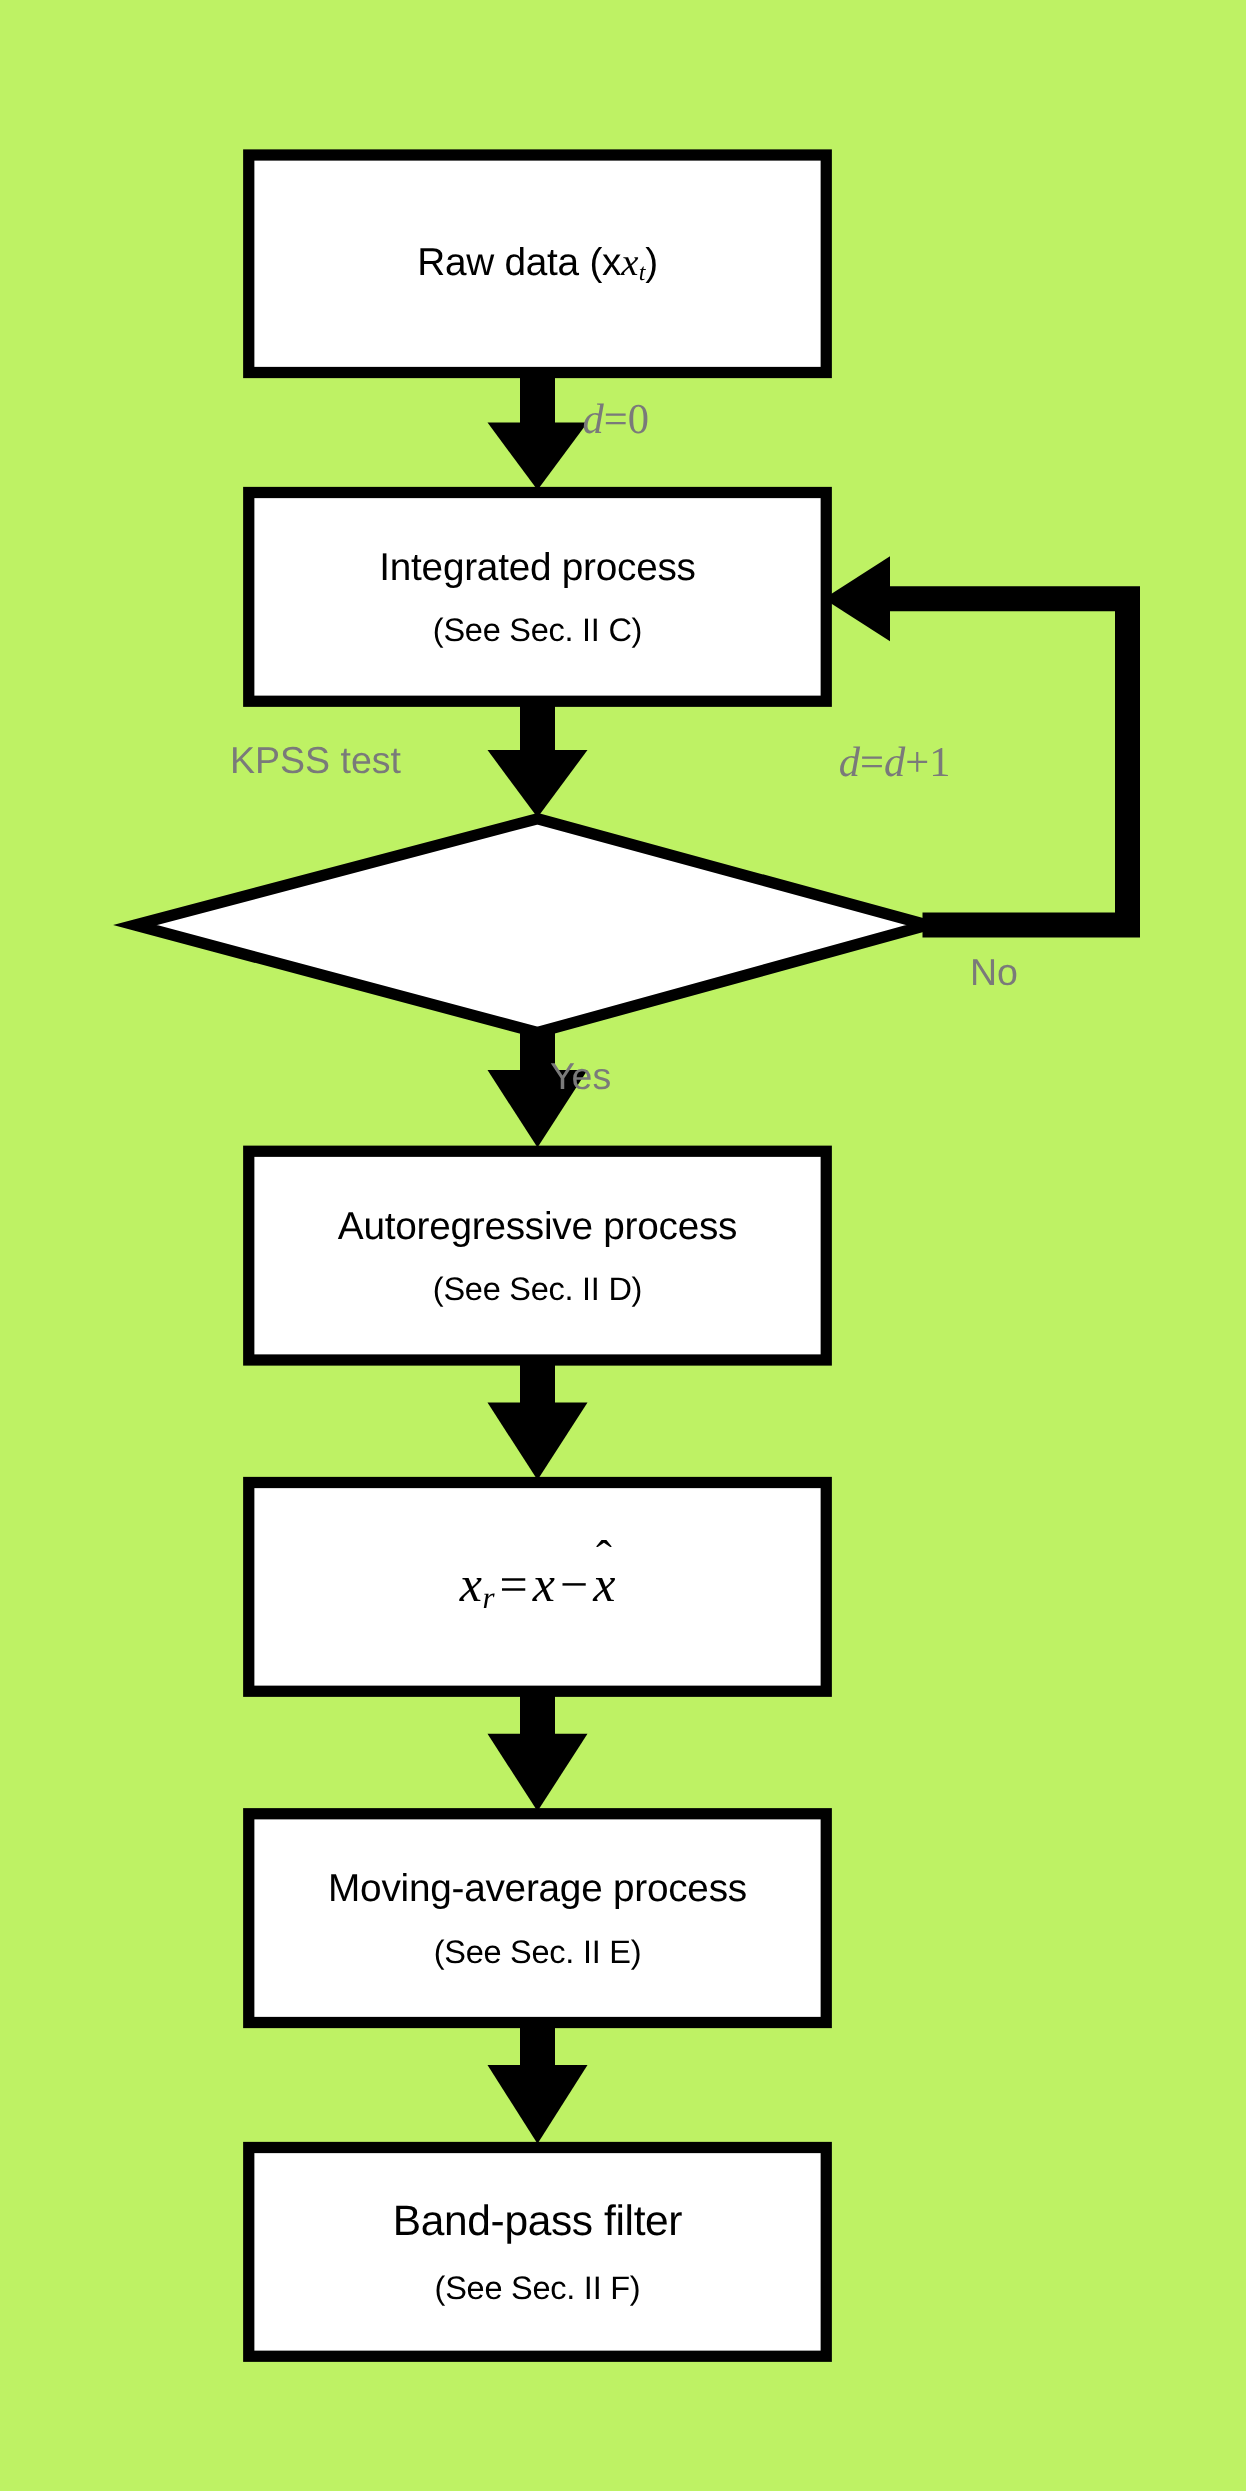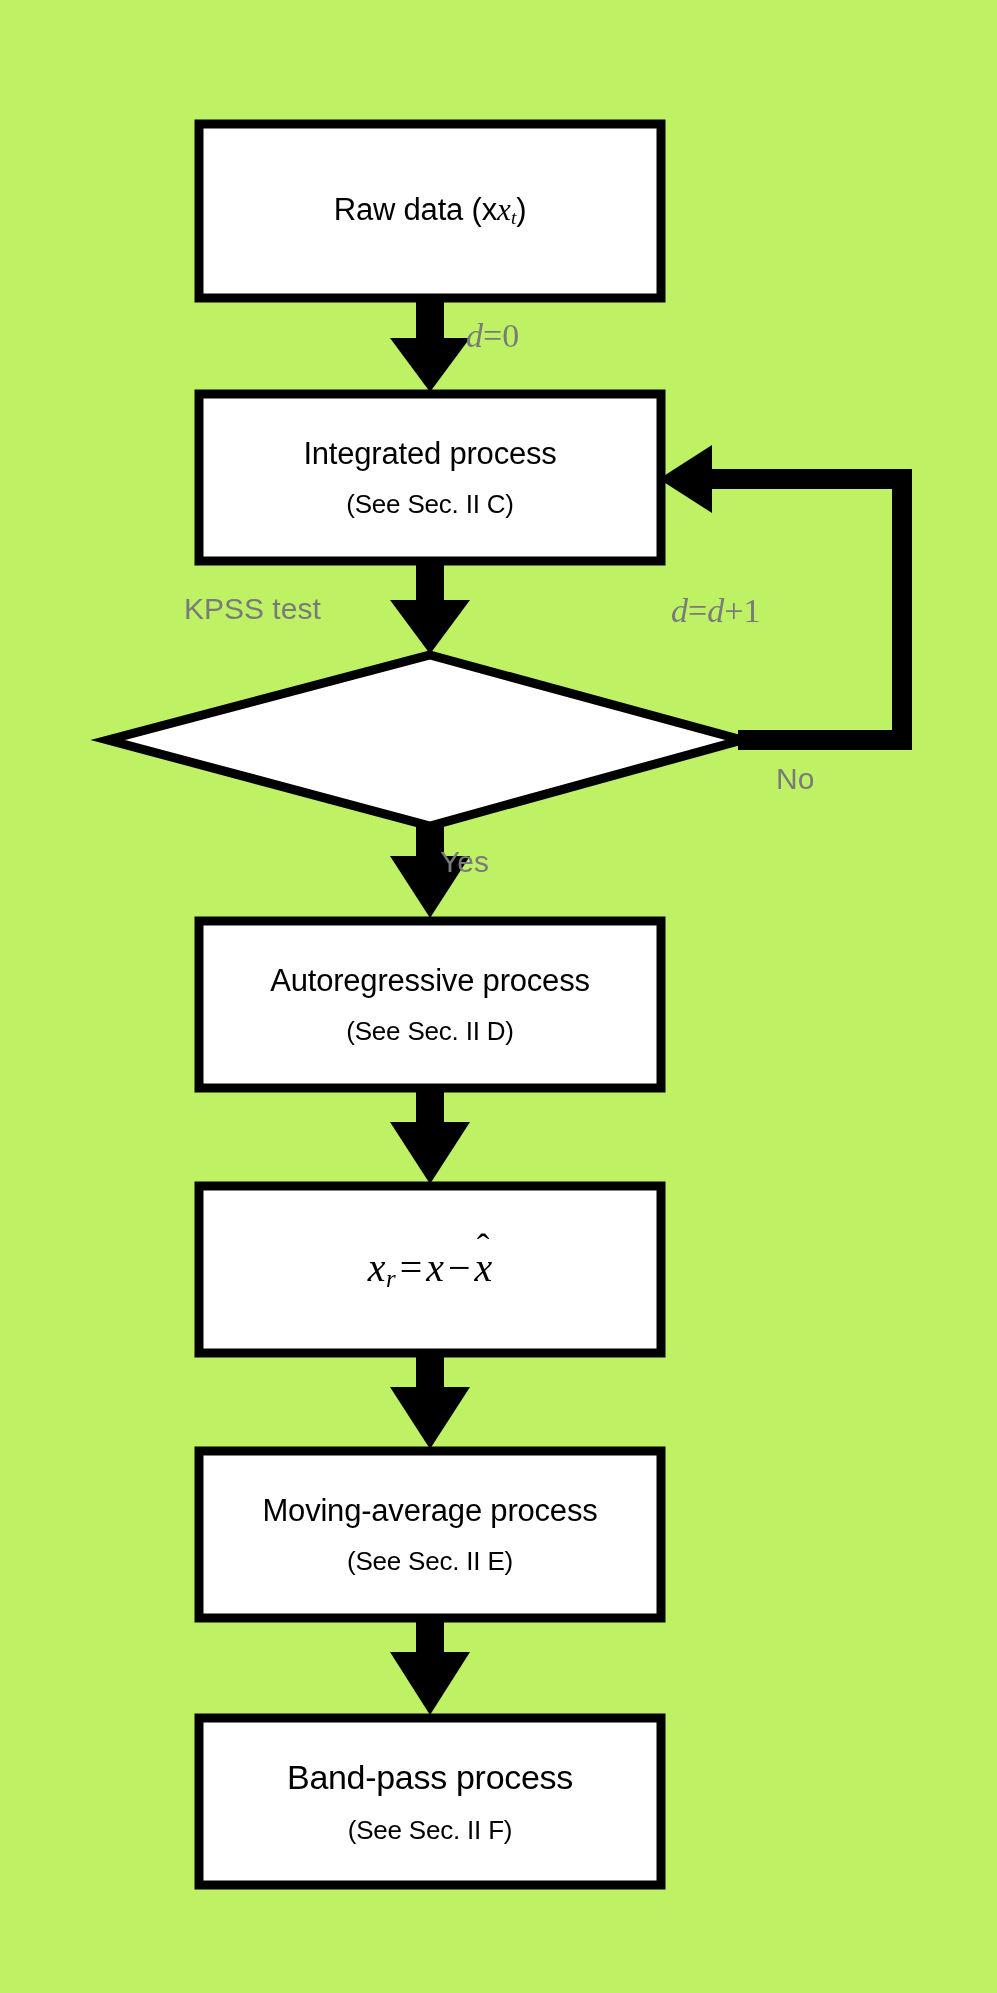--- a/index.html
+++ b/index.html
@@ -193,21 +193,21 @@
       <span>x</span><sub>r</sub><span class="op">=</span><span>x</span><span class="op">−</span><span class="hat-wrap"><span class="hat">ˆ</span><span>x</span></span>
     </div>
   </div>
 
   <div class="node-label" style="left:199px; top:1451px; width:462px; height:167px;">
     <div class="line-main">Moving-average process</div>
     <div class="line-sub">(See Sec. II E)</div>
   </div>
 
   <div class="node-label" style="left:199px; top:1718px; width:462px; height:167px;">
-    <div class="line-big" style="font-size:34px;">Band-pass process</div>
+    <div class="line-big" style="font-size:34px;">Band-pass filter</div>
     <div class="line-sub">(See Sec. II F)</div>
   </div>
 
   <div class="edge-label mathy" style="left:466px; top:317px;">
     <span>d</span><span class="op">=</span><span class="num">0</span>
   </div>
 
   <div class="edge-label sans" style="left:168px; top:592px;margin-left:16px;">KPSS test</div>
 
   <div class="edge-label mathy" style="left:671px; top:592px;">

